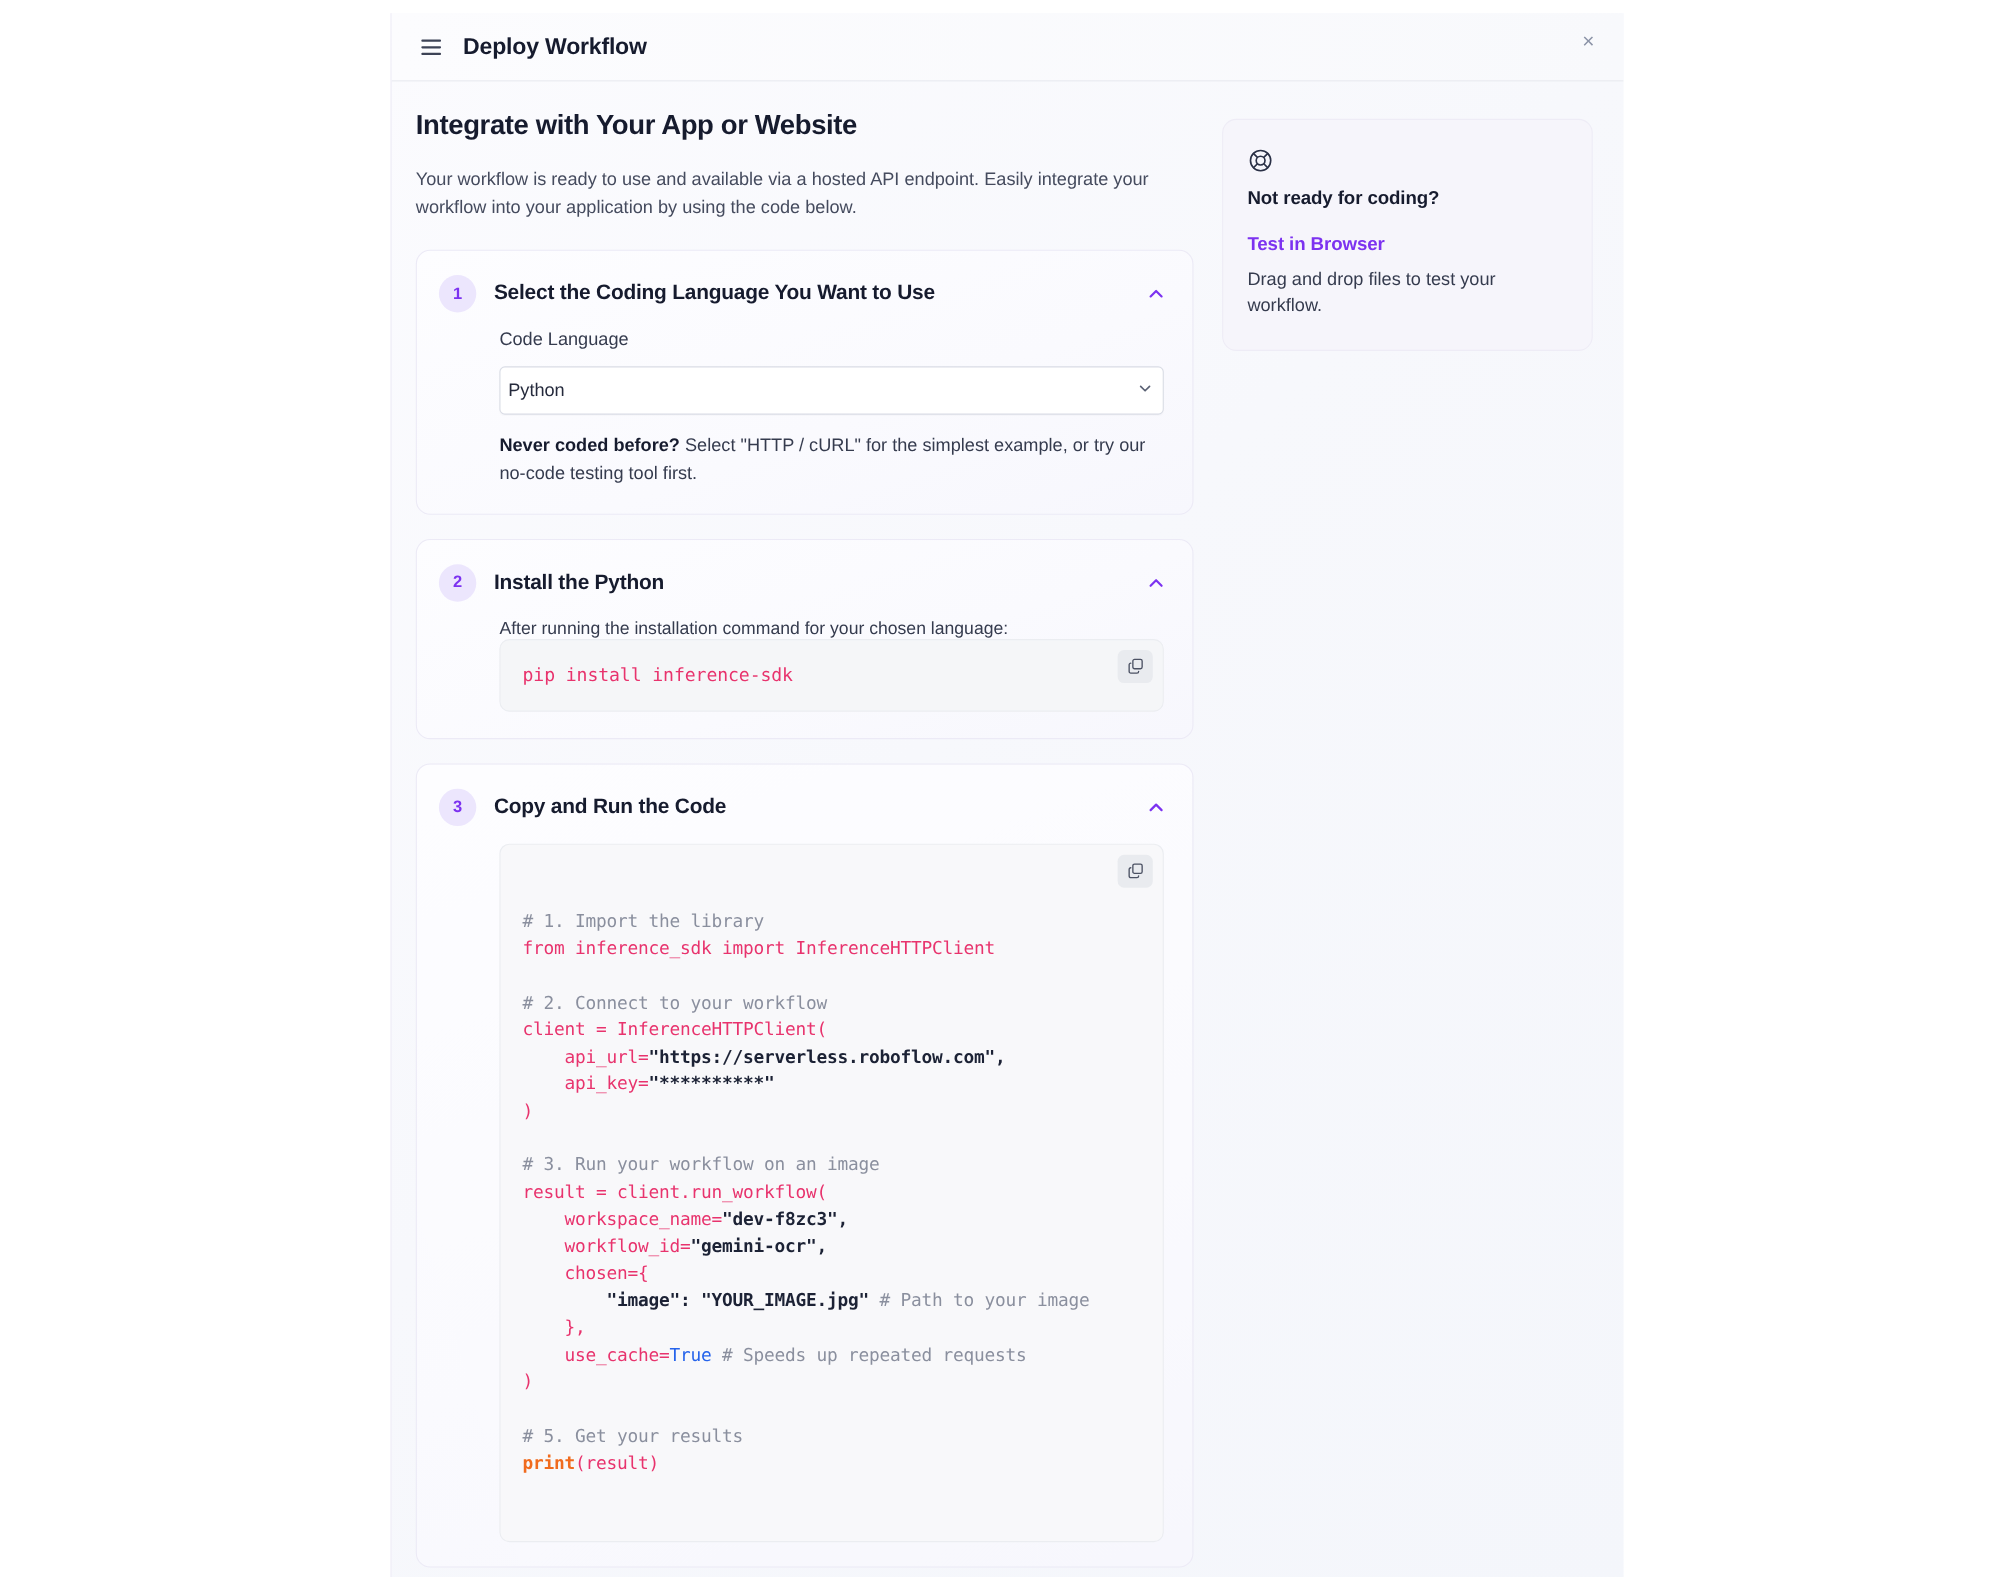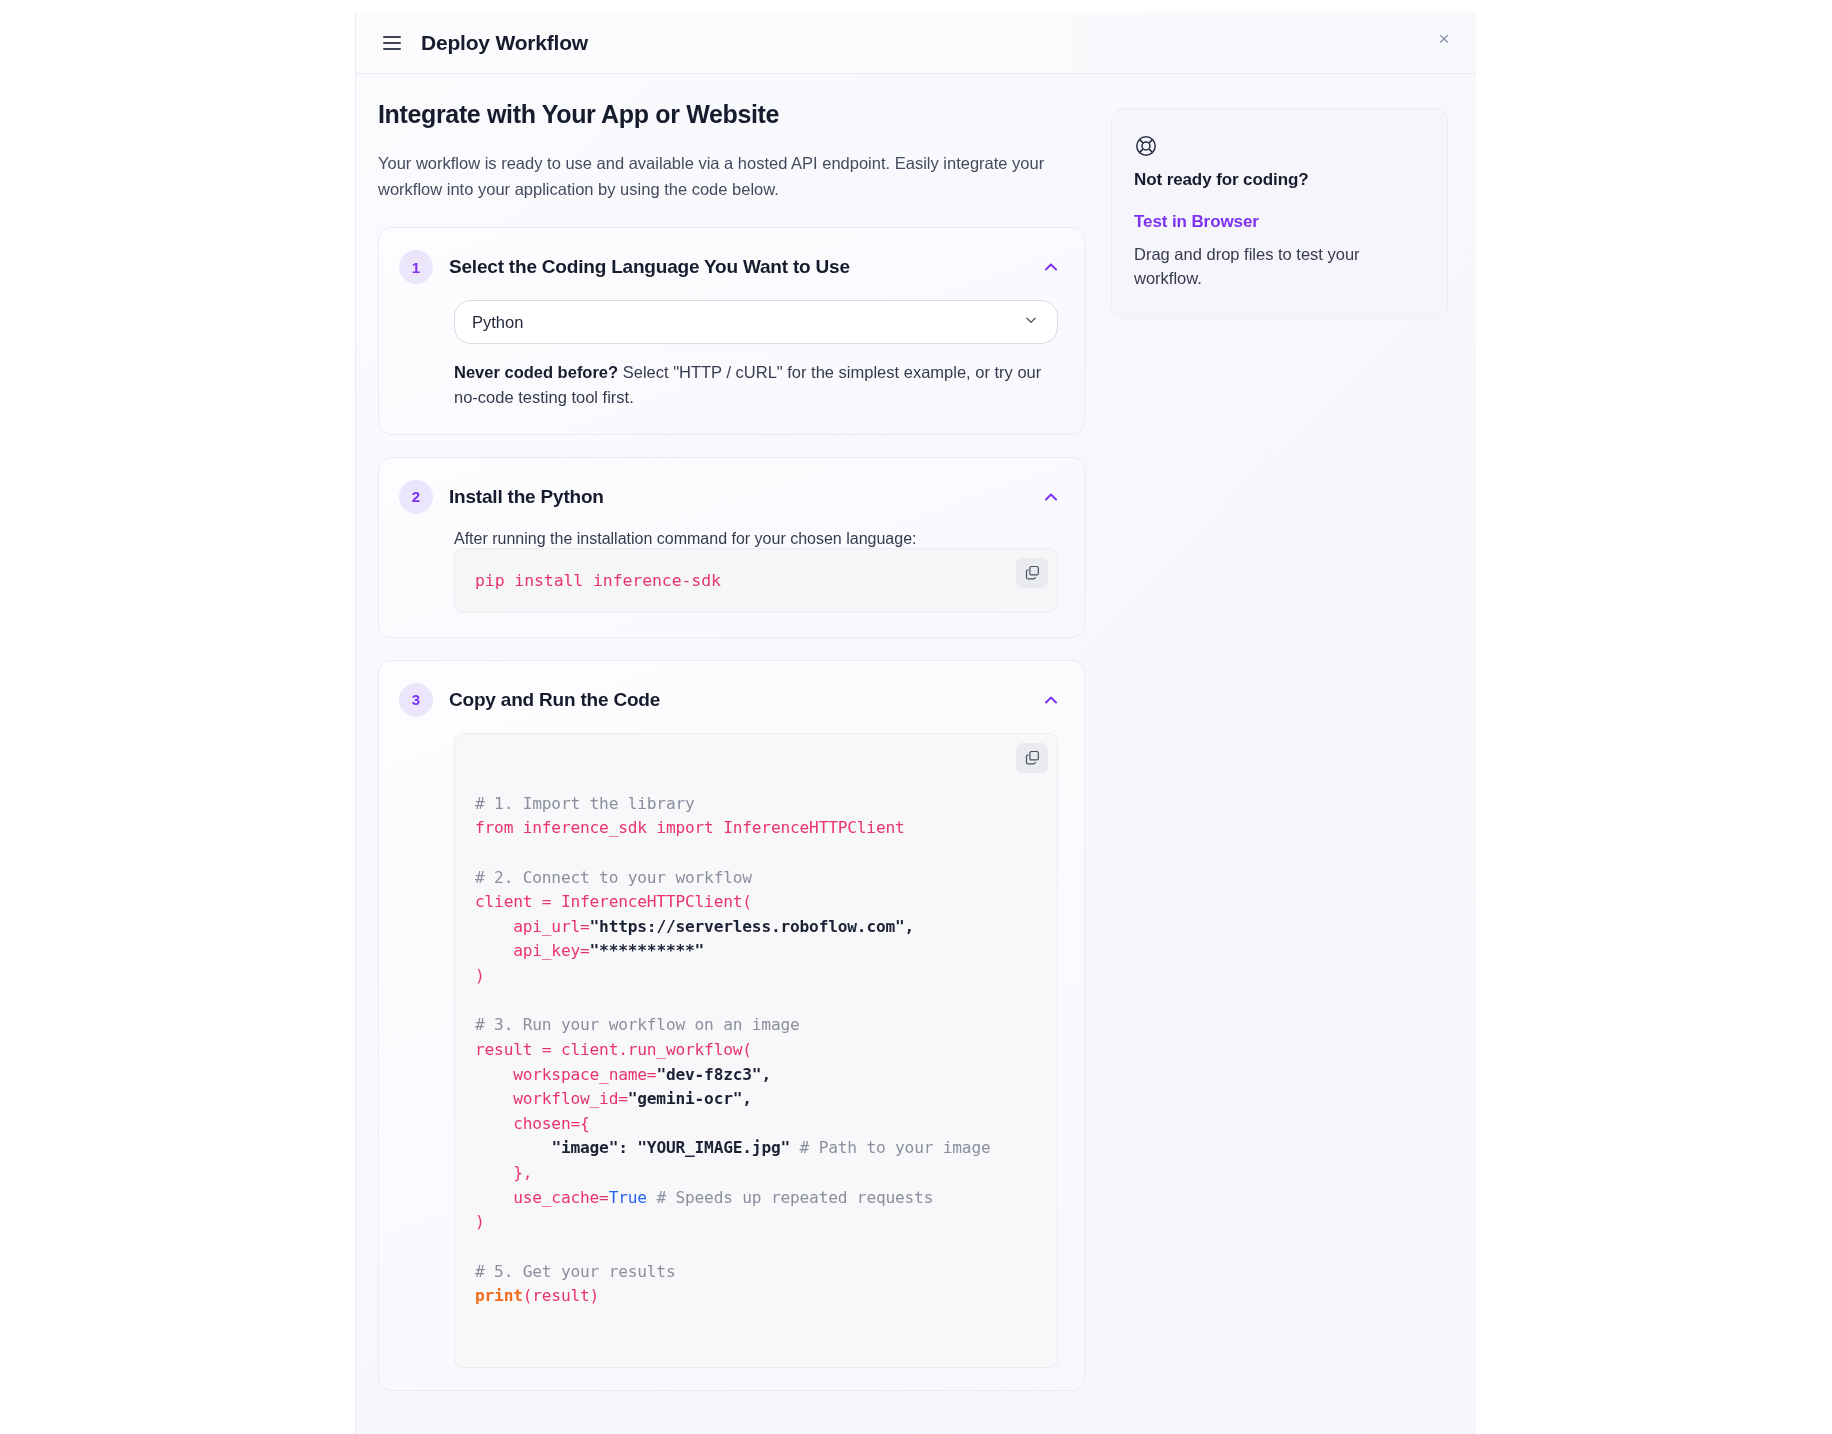--- a/index.html
+++ b/index.html
@@ -196,24 +196,24 @@
     font-size: 16.5px;
     color: #353b4e;
     margin-bottom: 14px;
   }
 
   .select-box {
     width: 604px;
     height: 44px;
     background: #ffffff;
     border: 1px solid #d9dce5;
-    border-radius: 17px;
-    display: flex;
-    align-items: center;
-    padding: 0 17px;
+    border-radius: 5px;
+    display: flex;
+    align-items: center;
+    padding: 0 7px;
     cursor: pointer;
     box-shadow: 0 1px 1px rgba(20,25,45,0.02);
   }
   .select-value {
     flex: 1 1 auto;
     font-size: 16.5px;
     color: #252a3c;
   }
 
   .hint {
@@ -367,20 +367,21 @@
           <div class="step-head">
             <div class="step-num">1</div>
             <div class="step-title">Select the Coding Language You Want to Use</div>
             <div class="chevron-up">
               <svg width="20" height="20" viewBox="0 0 20 20" fill="none">
                 <path d="M5 12.5 L10 7.5 L15 12.5" stroke="#7c32f0" stroke-width="2" stroke-linecap="round" stroke-linejoin="round"></path>
               </svg>
             </div>
           </div>
           <div class="step-content">
+            <div class="field-label">Code Language</div>
             <div class="select-box">
               <span class="select-value">Python</span>
               <span>
                 <svg width="18" height="18" viewBox="0 0 20 20" fill="none">
                   <path d="M5.5 8 L10 12.5 L14.5 8" stroke="#5a6174" stroke-width="1.7" stroke-linecap="round" stroke-linejoin="round"></path>
                 </svg>
               </span>
             </div>
             <div class="hint">
               <b>Never coded before?</b><span> Select "HTTP / cURL" for the simplest example, or try our no-code testing tool first.</span>

